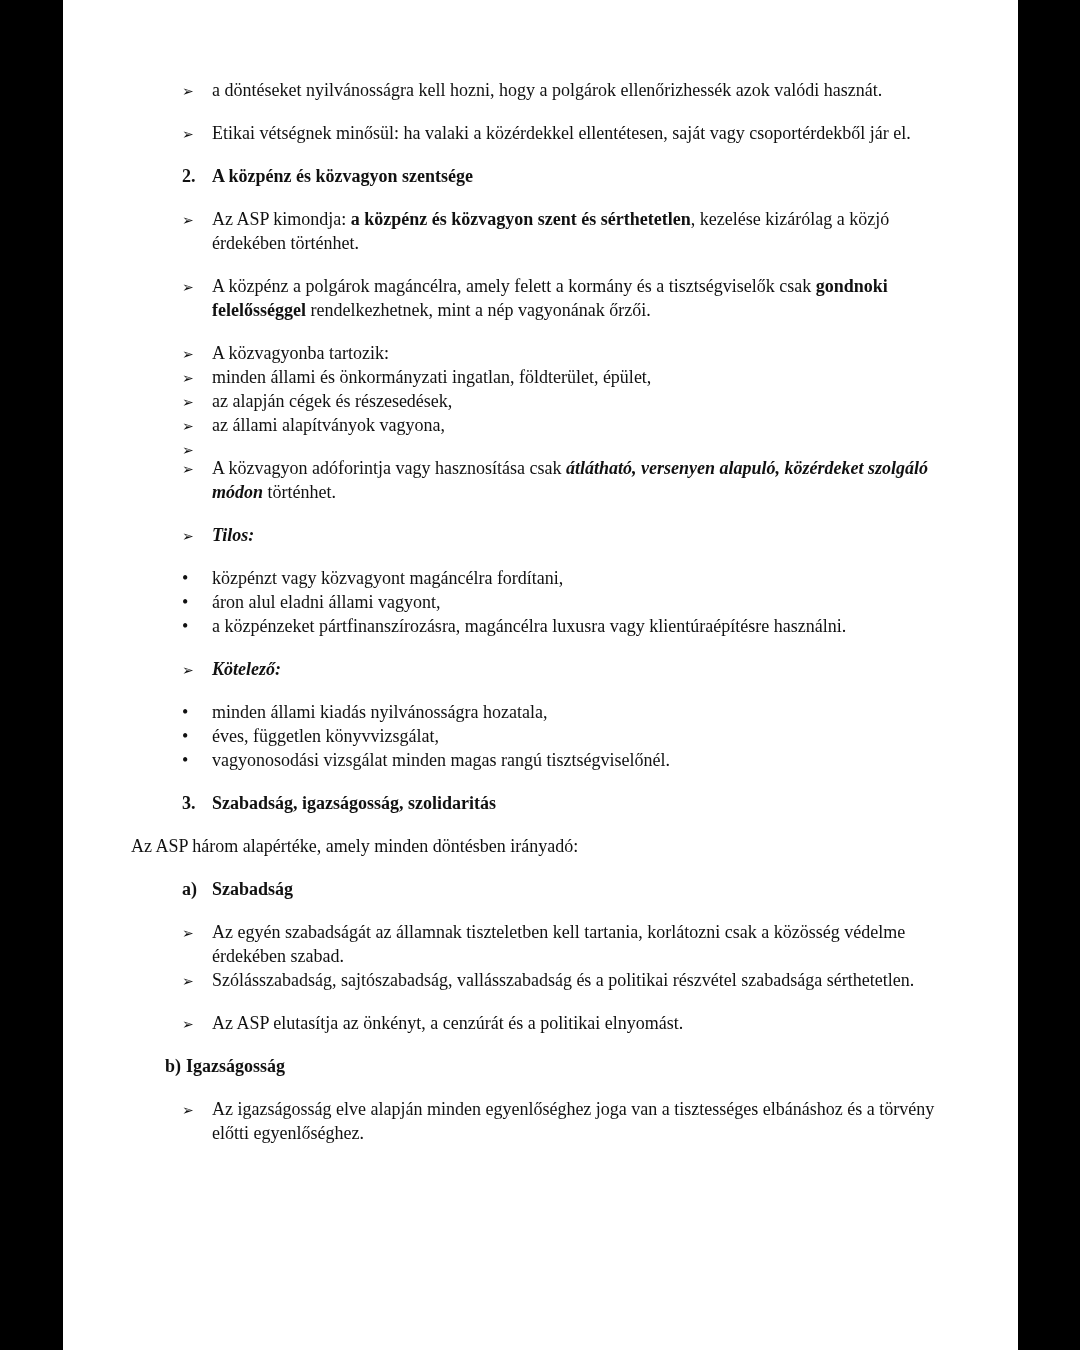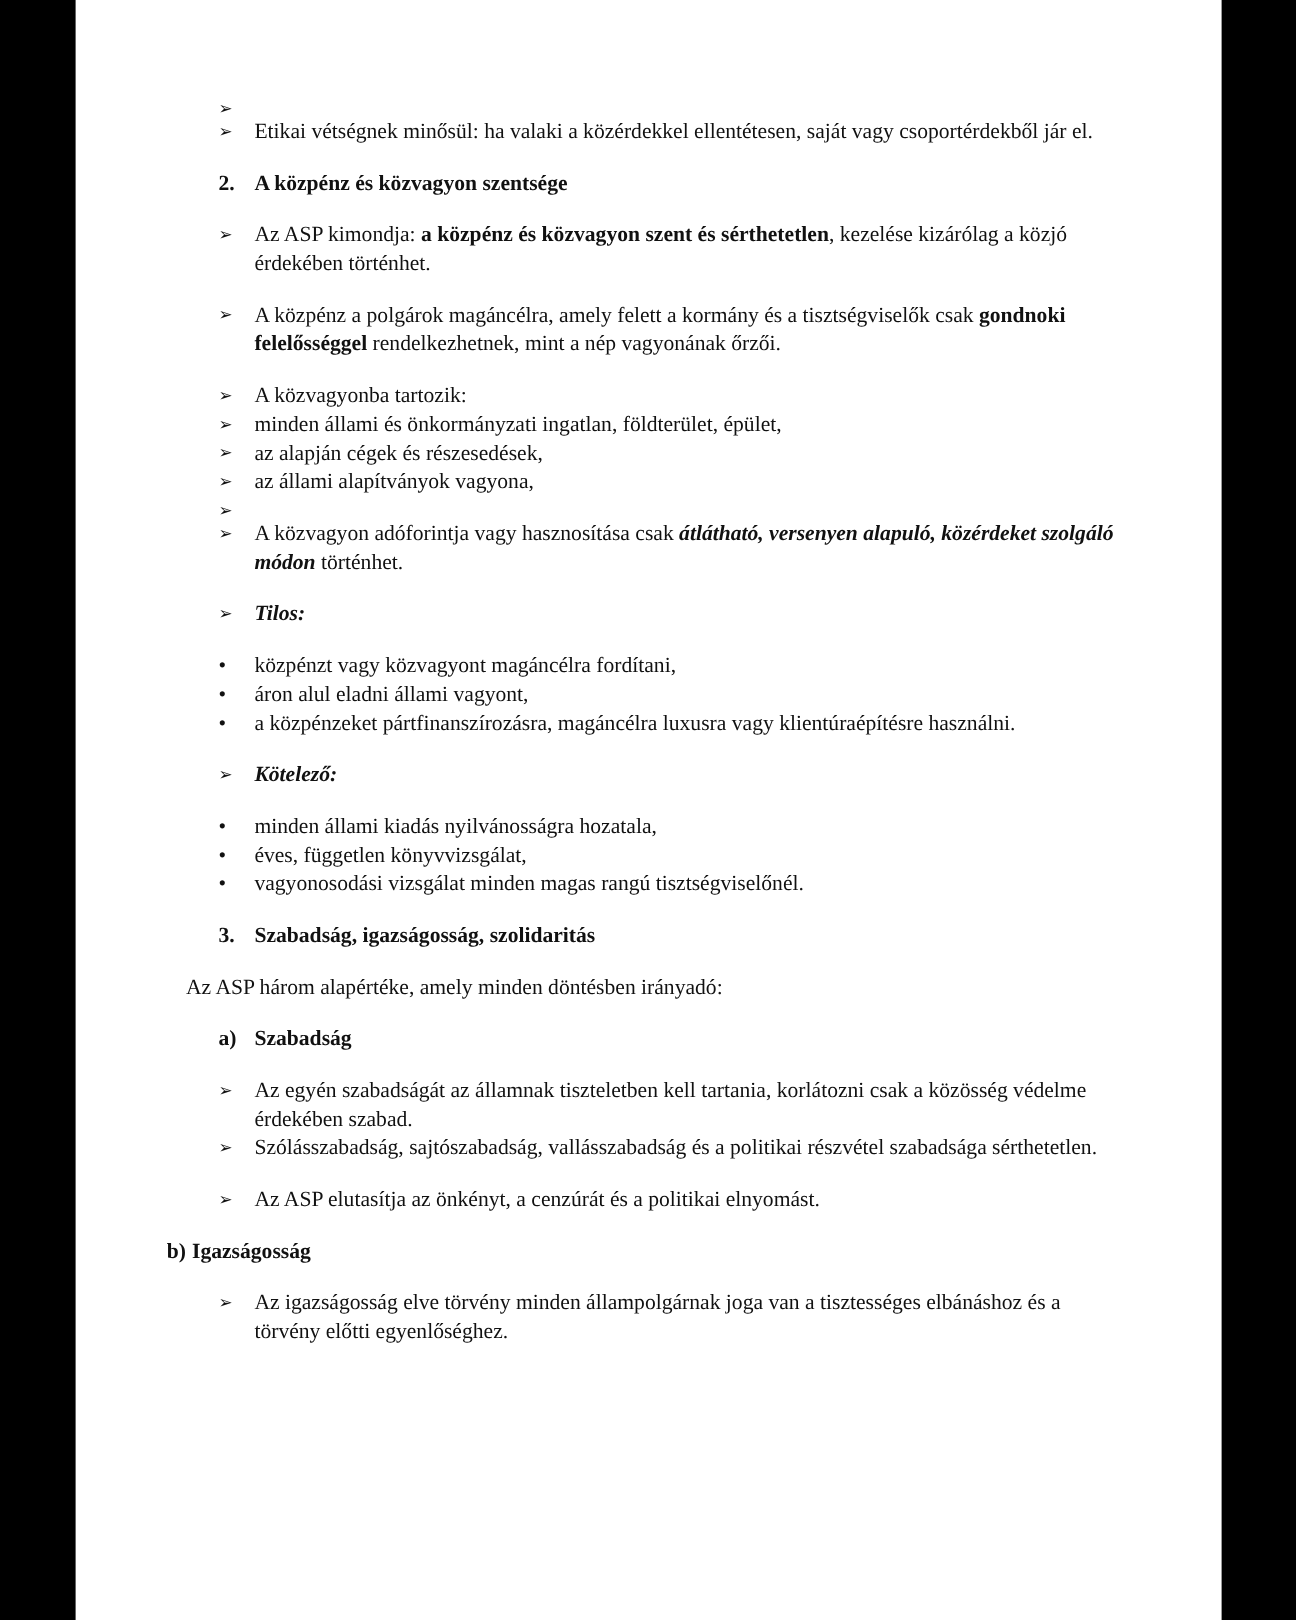--- a/index.html
+++ b/index.html
@@ -48,41 +48,41 @@
   }
   .marker.arrow {
     font-family: "DejaVu Sans", sans-serif;
     font-size: 14px;
     top: 1px;
   }
   .marker.dot {
     font-size: 18px;
   }
   .block.flush {
-    padding-left: 92px;
+    padding-left: 68px;
   }
   .block.hflow {
-    padding-left: 76px;
+    padding-left: 102px;
   }
   .block.hflow .marker {
     position: static;
     margin-right: 5px;
   }
   .seg { white-space: pre-wrap; }
   .seg.bold { font-weight: bold; margin-top: 28px; }
   .seg.italic { font-style: italic; }
   .marker.bold { font-weight: bold; }
 </style>
 </head>
 <body>
 
 <div class="screen">
   <div class="paper">
     <div class="content">
-        <div class="block list"><span class="marker arrow">➢</span></div>
+        <div class="block list"><span class="marker arrow">➢</span><span class="seg">a döntéseket nyilvánosságra kell hozni, hogy a polgárok ellenőrizhessék azok valódi hasznát.</span></div>
         <div class="block list"><span class="marker arrow">➢</span><span class="seg">Etikai vétségnek minősül: ha valaki a közérdekkel ellentétesen, saját vagy csoportérdekből jár el.</span></div>
         <div class="block list"><span class="marker bold">2.</span><span class="seg bold">A közpénz és közvagyon szentsége</span></div>
         <div class="block list"><span class="marker arrow">➢</span><span class="seg">Az ASP kimondja: </span><span class="seg bold">a közpénz és közvagyon szent és sérthetetlen</span><span class="seg">, kezelése kizárólag a közjó érdekében történhet.</span></div>
         <div class="block list"><span class="marker arrow">➢</span><span class="seg">A közpénz a polgárok magáncélra, amely felett a kormány és a tisztségviselők csak </span><span class="seg bold">gondnoki felelősséggel</span><span class="seg"> rendelkezhetnek, mint a nép vagyonának őrzői.</span></div>
         <div class="block list tight"><span class="marker arrow">➢</span><span class="seg">A közvagyonba tartozik:</span></div>
         <div class="block list tight"><span class="marker arrow">➢</span><span class="seg">minden állami és önkormányzati ingatlan, földterület, épület,</span></div>
         <div class="block list tight"><span class="marker arrow">➢</span><span class="seg">az alapján cégek és részesedések,</span></div>
         <div class="block list tight"><span class="marker arrow">➢</span><span class="seg">az állami alapítványok vagyona,</span></div>
         <div class="block list"><span class="marker arrow">➢</span></div>
         <div class="block list"><span class="marker arrow">➢</span><span class="seg">A közvagyon adóforintja vagy hasznosítása csak </span><span class="seg bold italic">átlátható, versenyen alapuló, közérdeket szolgáló módon</span><span class="seg"> történhet.</span></div>
@@ -94,16 +94,16 @@
         <div class="block list tight"><span class="marker dot">•</span><span class="seg">minden állami kiadás nyilvánosságra hozatala,</span></div>
         <div class="block list tight"><span class="marker dot">•</span><span class="seg">éves, független könyvvizsgálat,</span></div>
         <div class="block list"><span class="marker dot">•</span><span class="seg">vagyonosodási vizsgálat minden magas rangú tisztségviselőnél.</span></div>
         <div class="block list"><span class="marker bold">3.</span><span class="seg bold">Szabadság, igazságosság, szolidaritás</span></div>
         <div class="block flush"><span class="seg">Az ASP három alapértéke, amely minden döntésben irányadó:</span></div>
         <div class="block list"><span class="marker bold">a)</span><span class="seg bold">Szabadság</span></div>
         <div class="block list tight"><span class="marker arrow">➢</span><span class="seg">Az egyén szabadságát az államnak tiszteletben kell tartania, korlátozni csak a közösség védelme érdekében szabad.</span></div>
         <div class="block list"><span class="marker arrow">➢</span><span class="seg">Szólásszabadság, sajtószabadság, vallásszabadság és a politikai részvétel szabadsága sérthetetlen.</span></div>
         <div class="block list"><span class="marker arrow">➢</span><span class="seg">Az ASP elutasítja az önkényt, a cenzúrát és a politikai elnyomást.</span></div>
         <div class="block hflow"><span class="marker bold">b)</span><span class="seg bold">Igazságosság</span></div>
-        <div class="block list"><span class="marker arrow">➢</span><span class="seg">Az igazságosság elve törvény minden állampolgárnak joga van a tisztességes elbánáshoz és a törvény előtti egyenlőséghez.</span></div>
+        <div class="block list"><span class="marker arrow">➢</span><span class="seg">Az igazságosság elve alapján minden egyenlőséghez joga van a tisztességes elbánáshoz és a törvény előtti egyenlőséghez.</span></div>
       </div>
   </div>
 </div>
 
 </body></html>

